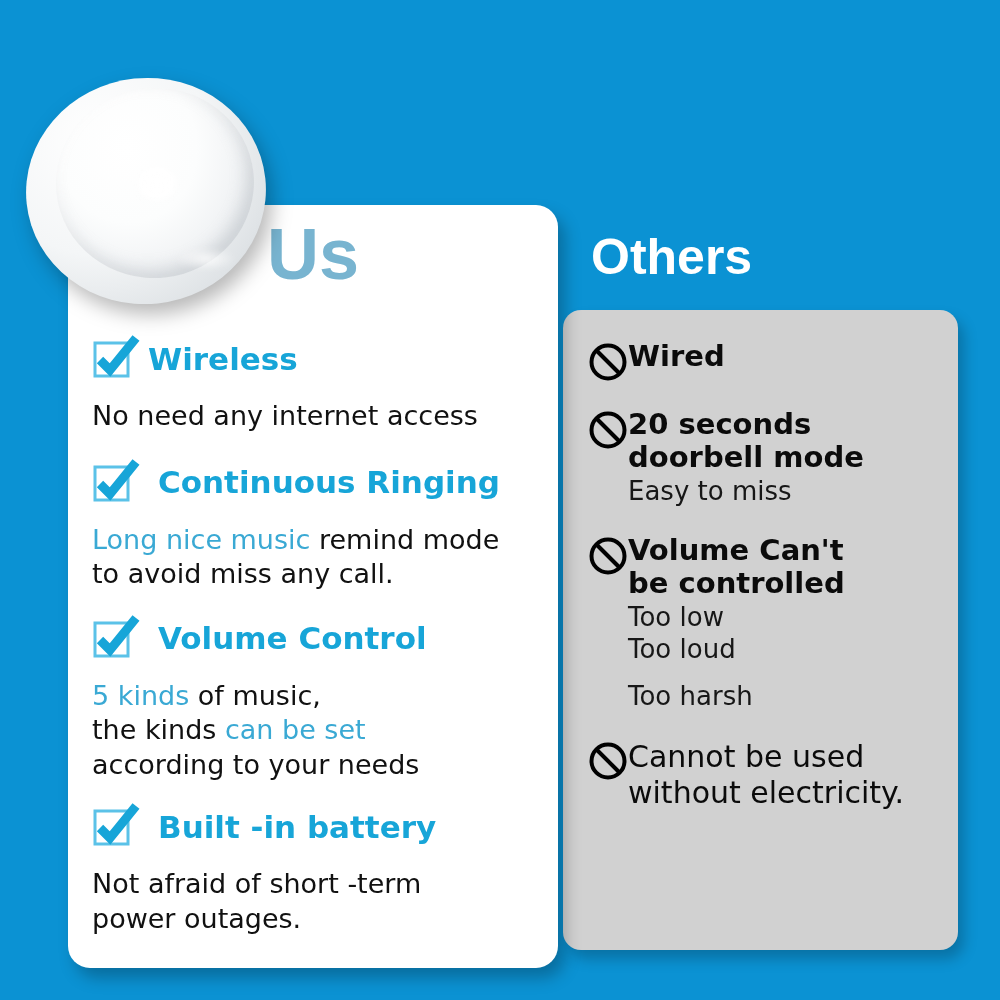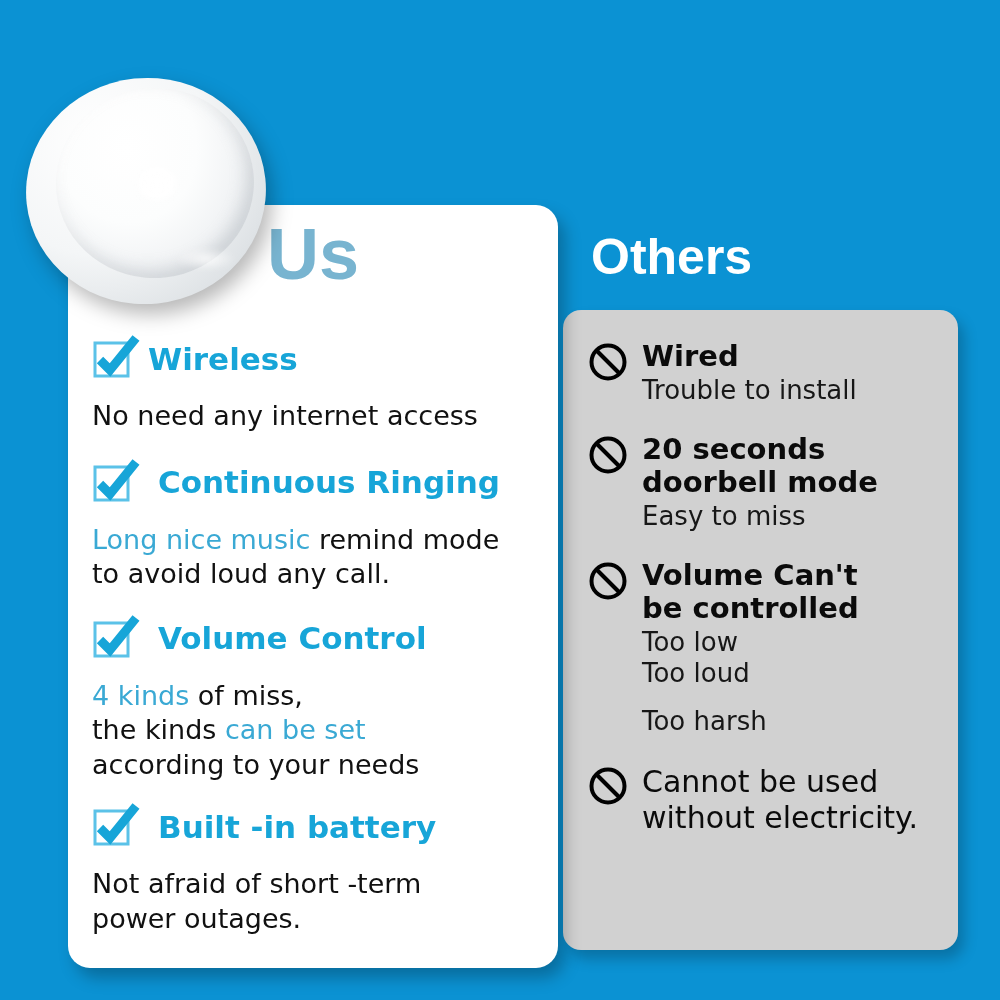--- a/index.html
+++ b/index.html
@@ -120,21 +120,21 @@
   
   .it0{margin-bottom:30px;}
   .it1{margin-bottom:28px;}
   .it2{margin-bottom:26px;}
   .it1 .us-head, .it2 .us-head, .it3 .us-head{gap:26px;}
 
   
   .others-list{
     position:absolute;left:588px;top:340px;width:372px;z-index:5;
   }
-  .ot-item{margin-bottom:26px;display:flex;align-items:flex-start;gap:14px;}
+  .ot-item{margin-bottom:26px;display:flex;align-items:flex-start;}
   .ban{flex:0 0 40px;width:40px;height:40px;margin-top:2px;}
   .ban svg{display:block;width:40px;height:40px;}
   .ot-body{flex:1;}
   .ot-title{
     font-family:"DejaVu Sans", sans-serif;
     font-weight:bold;font-size:29px;line-height:1.14;color:#0b0b0b;
   }
   .ot-title.plain{font-weight:normal;font-size:30px;line-height:1.2;}
   .ot-desc{
     font-family:"DejaVu Sans", sans-serif;
@@ -182,36 +182,36 @@
         <span class="chk">
           <svg viewBox="0 0 46 46">
             <rect x="3" y="7" width="33" height="33" fill="none" stroke="#5bc2e8" stroke-width="3"></rect>
             <path d="M8 24 L18 34 L44 2" fill="none" stroke="#17a5d8" stroke-width="9"></path>
           </svg>
         </span>
         <span class="us-title">Continuous Ringing</span>
       </div>
       <div class="us-desc">
         <div><span class="hl">Long nice music</span><span> remind mode</span></div>
-        <div><span>to avoid loud any call.</span></div>
+        <div><span>to avoid miss any call.</span></div>
       </div>
     </div>
 
     <div class="us-item it2">
       <div class="us-head">
         <span class="chk">
           <svg viewBox="0 0 46 46">
             <rect x="3" y="7" width="33" height="33" fill="none" stroke="#5bc2e8" stroke-width="3"></rect>
             <path d="M8 24 L18 34 L44 2" fill="none" stroke="#17a5d8" stroke-width="9"></path>
           </svg>
         </span>
         <span class="us-title">Volume Control</span>
       </div>
       <div class="us-desc">
-        <div><span class="hl">4 kinds</span><span> of miss,</span></div>
+        <div><span class="hl">5 kinds</span><span> of music,</span></div>
         <div><span>the kinds </span><span class="hl">can be set</span></div>
         <div><span>according to your needs</span></div>
       </div>
     </div>
 
     <div class="us-item it3">
       <div class="us-head">
         <span class="chk">
           <svg viewBox="0 0 46 46">
             <rect x="3" y="7" width="33" height="33" fill="none" stroke="#5bc2e8" stroke-width="3"></rect>
@@ -232,21 +232,20 @@
 
     <div class="ot-item">
       <span class="ban">
         <svg viewBox="0 0 40 40">
             <circle cx="20" cy="20" r="16.5" fill="none" stroke="#000" stroke-width="4"></circle>
             <line x1="9" y1="9" x2="31" y2="31" stroke="#000" stroke-width="4"></line>
           </svg>
       </span>
       <span class="ot-body">
         <span class="ot-title"><span>Wired</span></span>
-        <span class="ot-desc" style="display:block"><span>Trouble to install</span></span>
       </span>
     </div>
 
     <div class="ot-item">
       <span class="ban">
         <svg viewBox="0 0 40 40">
             <circle cx="20" cy="20" r="16.5" fill="none" stroke="#000" stroke-width="4"></circle>
             <line x1="9" y1="9" x2="31" y2="31" stroke="#000" stroke-width="4"></line>
           </svg>
       </span>

